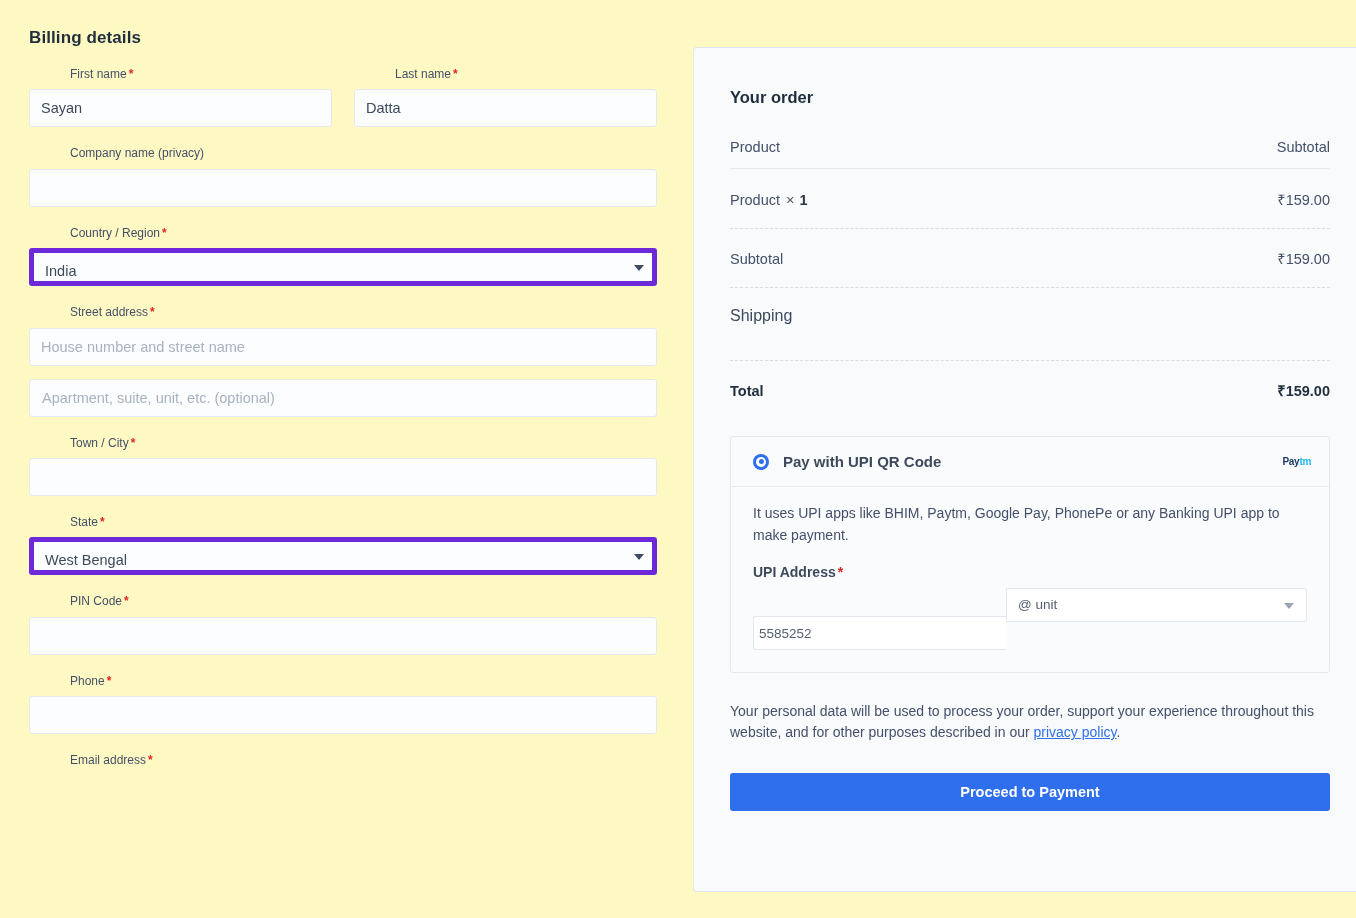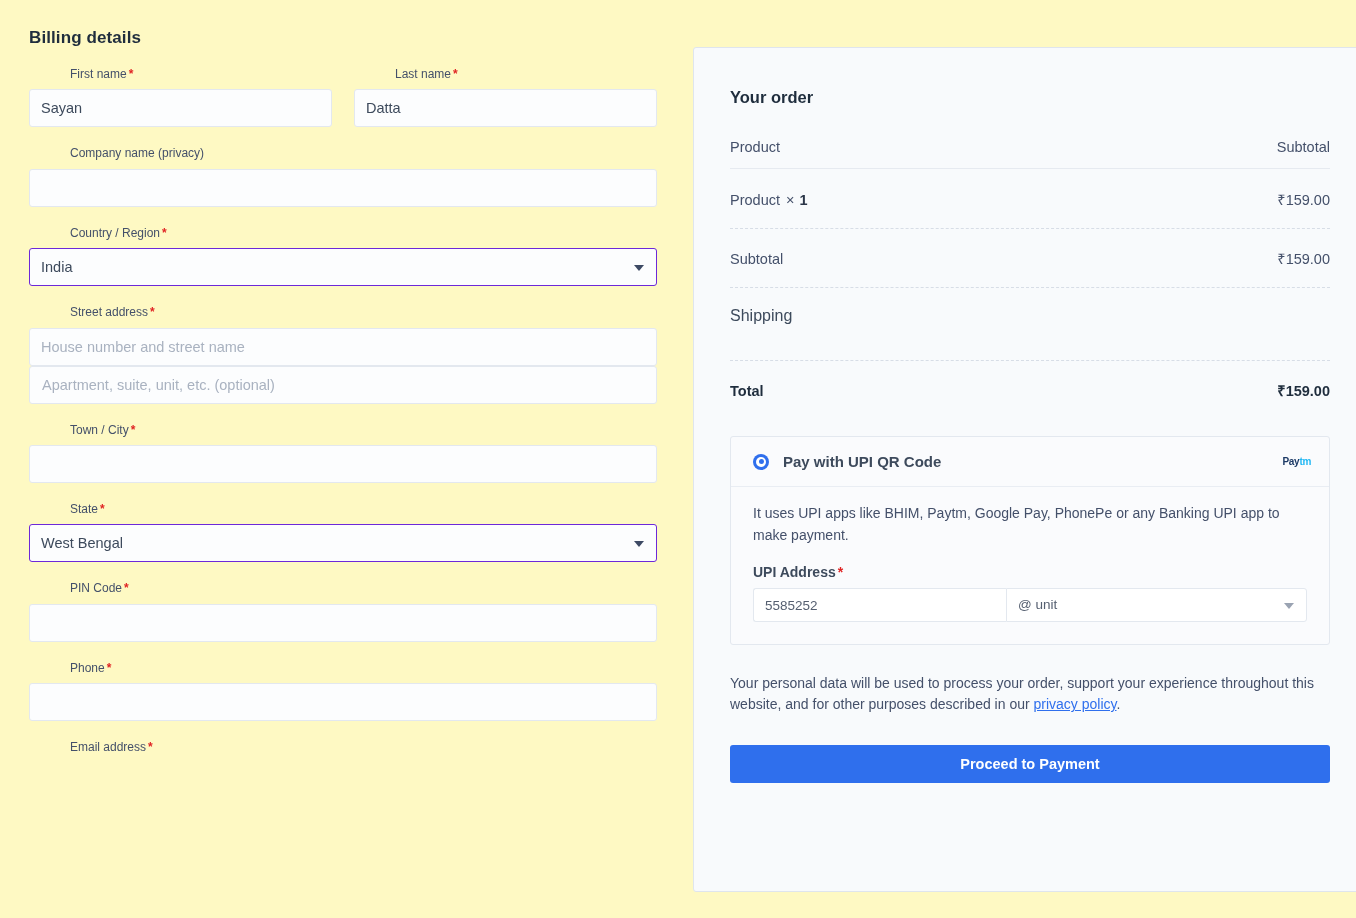--- a/index.html
+++ b/index.html
@@ -66,31 +66,31 @@
     border-left: 5px solid transparent;
     border-right: 5px solid transparent;
     border-top: 6px solid #3d4a64;
     pointer-events: none;
   }
   .sel {
     display: block;
     width: 100%;
     height: 38px;
     background: #fcfdfe;
-    border: 1px solid #6d28d9;
+    border: 5px solid #6d28d9;
     border-radius: 3px;
     padding: 0 32px 0 11px;
     font-family: "Liberation Sans", sans-serif;
     font-size: 14.5px;
     color: #3d4a5c;
     line-height: 36px;
     white-space: nowrap;
     overflow: hidden;
   }
-  .sub-inp { margin-top: 0; padding-left: 12px; }
+  .sub-inp { margin-top: 13px; padding-left: 12px; }
 
   
   .order-panel {
     position: absolute;
     left: 693px; top: 47px;
     width: 674px; height: 845px;
     background: #f8fafc;
     border: 1px solid #dfe5ed;
     border-radius: 3px;
   }
@@ -185,25 +185,26 @@
     margin-bottom: 8px;
   }
   .upi-row { display: flex; }
   .upi-id {
     width: 253px;
     height: 34px;
     background: #ffffff;
     border: 1px solid #e3e8ef;
     border-right: none;
     border-radius: 3px 0 0 3px;
-    padding: 0 11px;
+    padding: 0 5px;
     font-family: "Liberation Sans", sans-serif;
     font-size: 13.5px;
     color: #555f70;
     outline: none;
+    margin-top: 28px;
   }
   .upi-suffix {
     position: relative;
     flex: 1 1 auto;
     height: 34px;
     background: #ffffff;
     border: 1px solid #e3e8ef;
     border-radius: 0 3px 3px 0;
     line-height: 32px;
     padding: 0 30px 0 11px;

